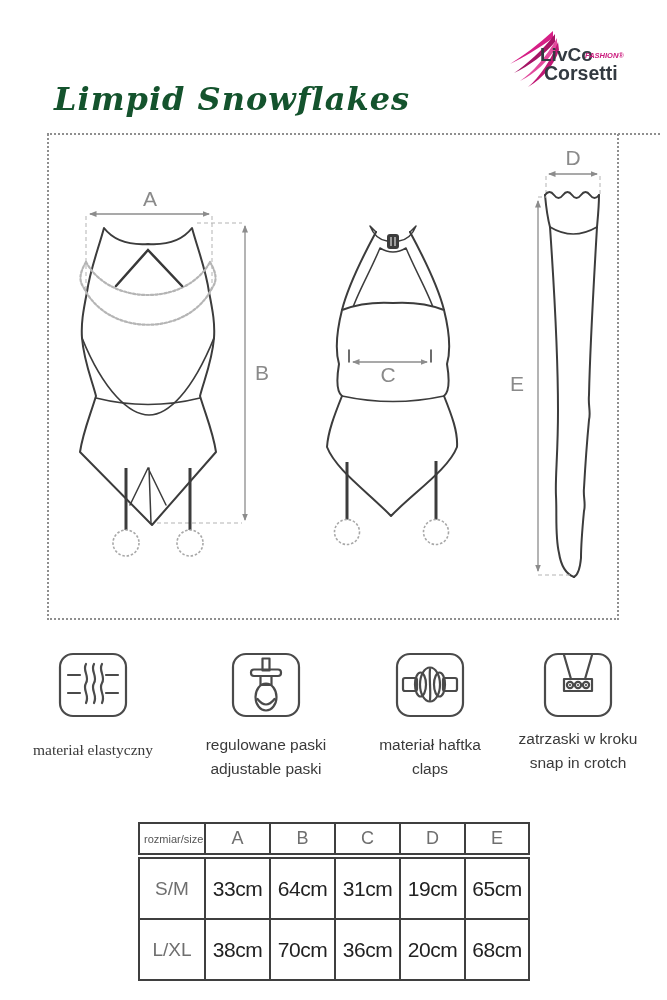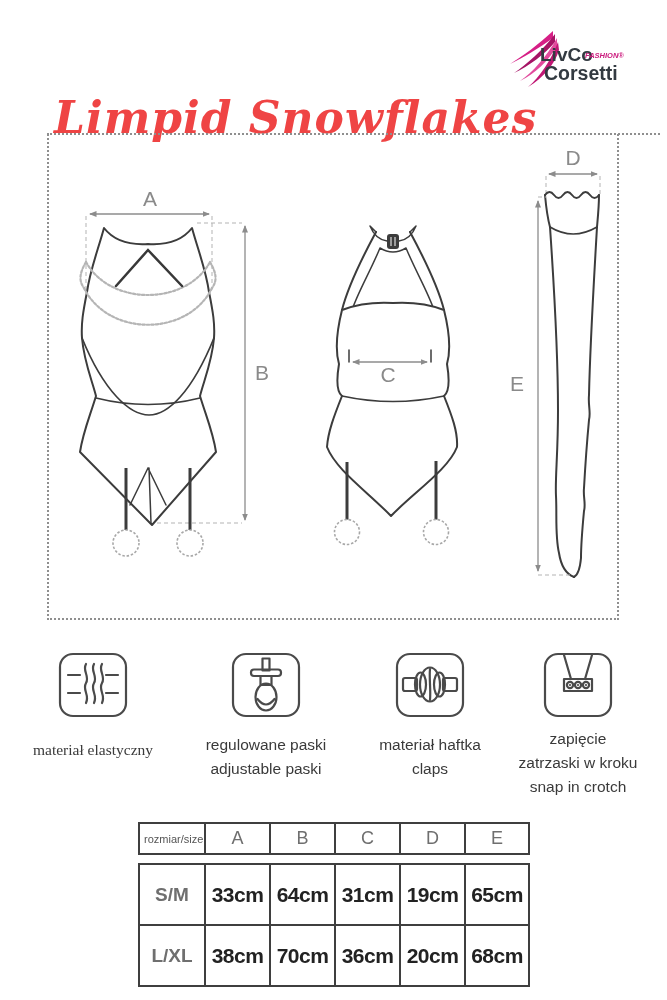--- a/index.html
+++ b/index.html
@@ -1,22 +1,22 @@
 <!DOCTYPE html>
 <html><head>
 <meta charset="utf-8">
 <style>
   html,body{margin:0;padding:0;background:#fff;}
   body{width:667px;height:1000px;position:relative;overflow:hidden;
        font-family:"Liberation Sans",sans-serif;}
   .abs{position:absolute;}
 
   
-  .page-title{left:54px;top:92px;font-family:"DejaVu Serif",serif;
-    font-style:italic;font-weight:bold;font-size:44px;color:#ef4444;
+  .page-title{left:54px;top:80px;font-family:"DejaVu Serif",serif;
+    font-style:italic;font-weight:bold;font-size:32px;color:#14532d;
     letter-spacing:1px;white-space:nowrap;}
 
   
   .top-rule{left:47px;top:133px;width:613px;height:0;
     border-top:2px dotted #8f8f8f;}
   .diagram-border{left:47px;top:134px;width:568px;height:484px;
     border-left:2px dotted #8f8f8f;border-right:2px dotted #8f8f8f;
     border-bottom:2px dotted #8f8f8f;}
 
   
@@ -37,21 +37,21 @@
   .caption{position:absolute;text-align:center;font-size:15.5px;line-height:24px;
     color:#3a3a3a;}
 
   
   .tbl-wrap{left:138px;top:822px;width:390px;}
   table{border-collapse:collapse;table-layout:fixed;width:390px;}
   td,th{border:2px solid #3f3f3f;text-align:center;vertical-align:middle;padding:4px;}
   .hdr-table td{height:19px;}
   .hdr-size{font-size:11px;color:#555;}
   .hdr-letter{font-size:18px;color:#6f6f6f;}
-  .body-table{margin-top:8px;font-weight:bold;}
+  .body-table{margin-top:2px;}
   .body-table td{height:51px;}
   .row-size{font-size:19px;color:#6f6f6f;}
   .cell-val{font-size:21px;color:#222;letter-spacing:-0.5px;}
   col.c0{width:66px;} col.c1{width:65px;} col.c2{width:65px;}
   col.c3{width:65px;} col.c4{width:65px;} col.c5{width:64px;}
 </style>
 </head>
 <body>
 
 <div class="abs" style="left:505px;top:30px;width:135px;height:60px;">
@@ -218,21 +218,20 @@
     <rect class="icon-stroke" x="21" y="27" width="28" height="12" stroke-width="2"></rect>
     <circle class="icon-stroke" cx="27" cy="33" r="3.1" stroke-width="1.5"></circle>
     <circle class="icon-stroke" cx="35" cy="33" r="3.1" stroke-width="1.5"></circle>
     <circle class="icon-stroke" cx="43" cy="33" r="3.1" stroke-width="1.5"></circle>
     <circle cx="27" cy="33" r="1.1" fill="#4a4a4a"></circle>
     <circle cx="35" cy="33" r="1.1" fill="#4a4a4a"></circle>
     <circle cx="43" cy="33" r="1.1" fill="#4a4a4a"></circle>
   </svg>
 </div>
 <div class="caption" style="left:498px;top:727px;width:160px;">
-  <div>zapięcie</div>
   <div>zatrzaski w kroku</div>
   <div>snap in crotch</div>
 </div>
 
 <div class="abs tbl-wrap">
   <table class="hdr-table">
     <colgroup>
         <col class="c0">
         <col class="c1">
         <col class="c2">

